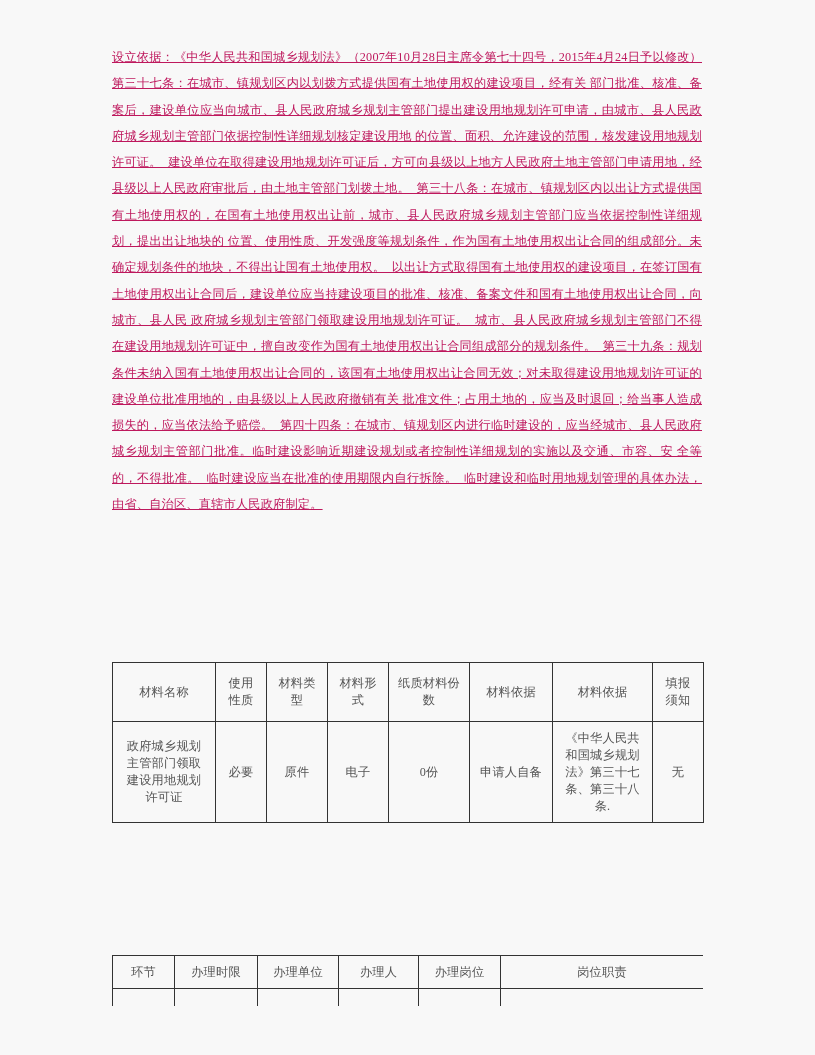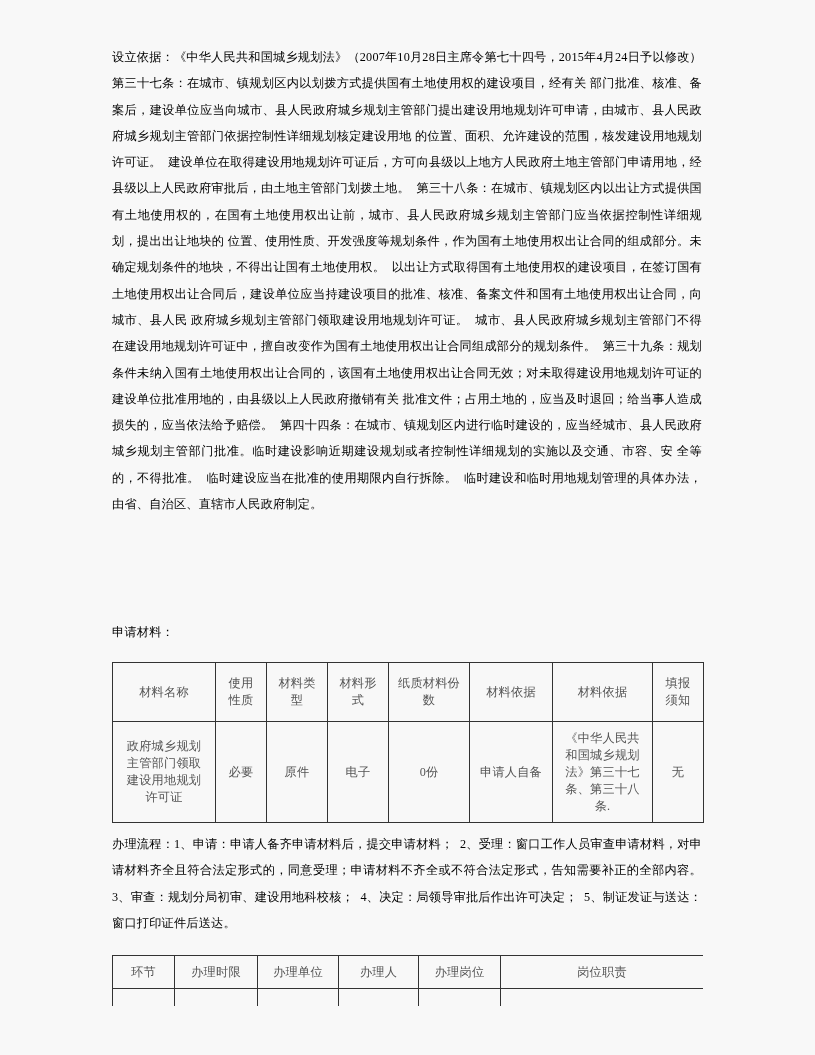--- a/index.html
+++ b/index.html
@@ -20,21 +20,22 @@
     position:absolute;left:112px;top:0;width:590px;height:1055px;
   }
   .para{
     position:absolute;left:0;width:590px;
     margin:0;
     font-size:12.2px;
     letter-spacing:0.2px;
     line-height:26.3px;
     text-align:justify;
     white-space:pre-wrap;
-    color:#000000;
+    color:#be185d;
+    text-decoration:underline;
   }
   table.tbl{
     position:absolute;left:0;
     width:591px;
     border-collapse:collapse;
     table-layout:fixed;
     background:transparent;
   }
   table.tbl th, table.tbl td{
     border:1.5px solid #333333;
@@ -62,21 +63,20 @@
 </style>
 </head>
 <body>
 
 <div class="canvas">
   <div class="content">
 
     <p class="para" style="top:44px">设立依据：《中华人民共和国城乡规划法》（2007年10月28日主席令第七十四号，2015年4月24日予以修改）第三十七条：在城市、镇规划区内以划拨方式提供国有土地使用权的建设项目，经有关 部门批准、核准、备案后，建设单位应当向城市、县人民政府城乡规划主管部门提出建设用地规划许可申请，由城市、县人民政府城乡规划主管部门依据控制性详细规划核定建设用地 的位置、面积、允许建设的范围，核发建设用地规划许可证。  建设单位在取得建设用地规划许可证后，方可向县级以上地方人民政府土地主管部门申请用地，经县级以上人民政府审批后，由土地主管部门划拨土地。  第三十八条：在城市、镇规划区内以出让方式提供国有土地使用权的，在国有土地使用权出让前，城市、县人民政府城乡规划主管部门应当依据控制性详细规划，提出出让地块的 位置、使用性质、开发强度等规划条件，作为国有土地使用权出让合同的组成部分。未确定规划条件的地块，不得出让国有土地使用权。  以出让方式取得国有土地使用权的建设项目，在签订国有土地使用权出让合同后，建设单位应当持建设项目的批准、核准、备案文件和国有土地使用权出让合同，向城市、县人民 政府城乡规划主管部门领取建设用地规划许可证。  城市、县人民政府城乡规划主管部门不得在建设用地规划许可证中，擅自改变作为国有土地使用权出让合同组成部分的规划条件。  第三十九条：规划条件未纳入国有土地使用权出让合同的，该国有土地使用权出让合同无效；对未取得建设用地规划许可证的建设单位批准用地的，由县级以上人民政府撤销有关 批准文件；占用土地的，应当及时退回；给当事人造成损失的，应当依法给予赔偿。  第四十四条：在城市、镇规划区内进行临时建设的，应当经城市、县人民政府城乡规划主管部门批准。临时建设影响近期建设规划或者控制性详细规划的实施以及交通、市容、安 全等的，不得批准。  临时建设应当在批准的使用期限内自行拆除。  临时建设和临时用地规划管理的具体办法，由省、自治区、直辖市人民政府制定。</p>
 
 
-    <p class="para" style="top:619px">申请材料：</p>
 
     <table class="tbl t1" style="top:662px">
       <colgroup>
         <col style="width:103px">
           <col style="width:51px">
           <col style="width:61px">
           <col style="width:61px">
         <col style="width:81px">
           <col style="width:83px">
           <col style="width:100px">
@@ -101,21 +101,20 @@
           <td>原件</td>
           <td>电子</td>
           <td>0份</td>
           <td>申请人自备</td>
           <td>《中华人民共和国城乡规划法》第三十七条、第三十八条.</td>
           <td>无</td>
         </tr>
       </tbody>
     </table>
 
-    <p class="para" style="top:831px">办理流程：1、申请：申请人备齐申请材料后，提交申请材料；  2、受理：窗口工作人员审查申请材料，对申请材料齐全且符合法定形式的，同意受理；申请材料不齐全或不符合法定形式，告知需要补正的全部内容。3、审查：规划分局初审、建设用地科校核；  4、决定：局领导审批后作出许可决定；  5、制证发证与送达：窗口打印证件后送达。</p>
 
     <div class="t2clip" style="top:955px">
       <table class="tbl t2">
         <colgroup>
           <col style="width:62px">
             <col style="width:83px">
             <col style="width:81px">
           <col style="width:80px">
             <col style="width:82px">
             <col style="width:203px">

